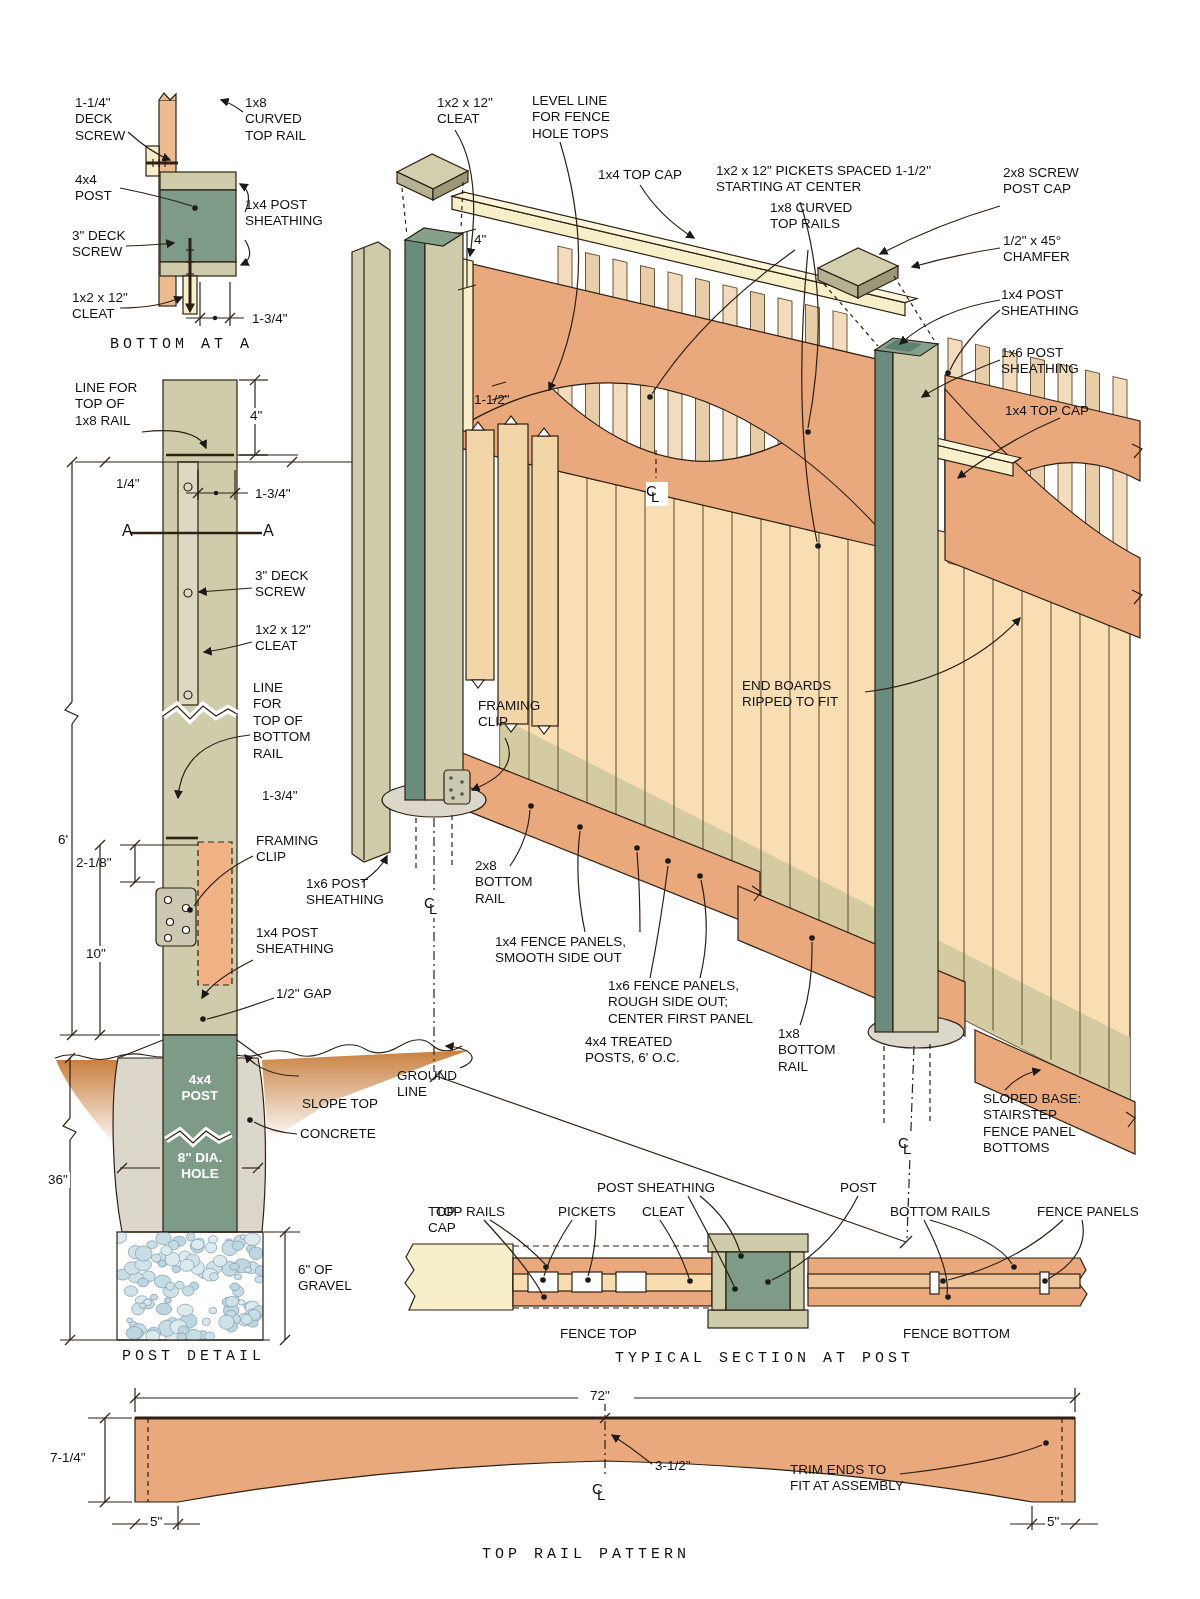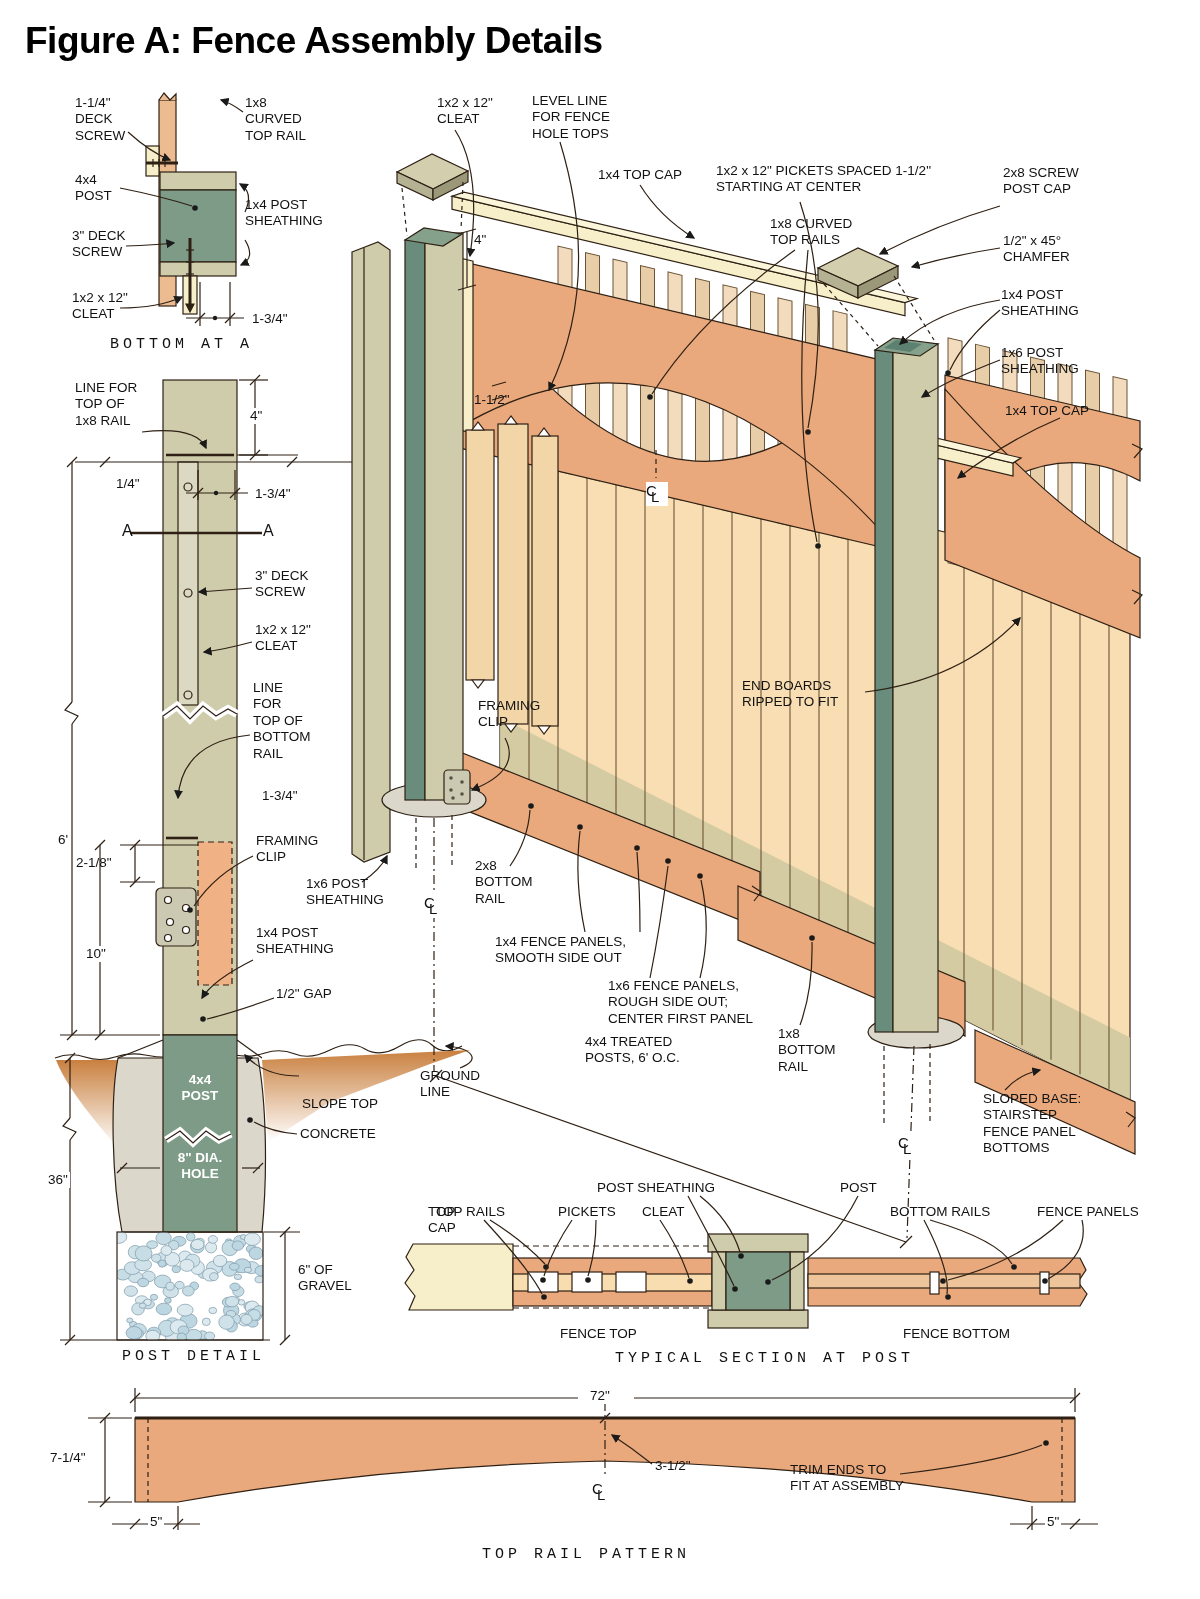--- a/index.html
+++ b/index.html
@@ -535,21 +535,20 @@
           <line x1="173" y1="1529" x2="183" y2="1519"></line>
   <line x1="1010" y1="1524" x2="1098" y2="1524"></line>
   <line x1="1027" y1="1529" x2="1037" y2="1519"></line>
           <line x1="1070" y1="1529" x2="1080" y2="1519"></line>
   <line x1="178" y1="1506" x2="178" y2="1530"></line>
           <line x1="1032" y1="1506" x2="1032" y2="1530"></line>
 </g>
 </g>
 </svg>
 
-<div class="ttl">Figure A: Fence Assembly Details</div>
 
 <div class="lbl" style="left:75px;top:95px">1-1/4"
 DECK
 SCREW</div>
 <div class="lbl" style="left:245px;top:95px">1x8
 CURVED
 TOP RAIL</div>
 <div class="lbl" style="left:75px;top:172px">4x4
 POST</div>
 <div class="lbl" style="left:245px;top:197px">1x4 POST
@@ -583,39 +582,39 @@
 <div class="lbl" style="left:76px;top:855px">2-1/8"</div>
 <div class="lbl" style="left:256px;top:833px">FRAMING
 CLIP</div>
 <div class="lbl wbg" style="left:84px;top:946px">10"</div>
 <div class="lbl" style="left:256px;top:925px">1x4 POST
 SHEATHING</div>
 <div class="lbl" style="left:276px;top:986px">1/2" GAP</div>
 <div class="lbl wht" style="left:168px;top:1072px;width:64px">4x4
 POST</div>
 <div class="lbl" style="left:302px;top:1096px">SLOPE TOP</div>
-<div class="lbl" style="left:420px;top:1068px">GROUND
+<div class="lbl" style="left:397px;top:1068px">GROUND
 LINE</div>
 <div class="lbl" style="left:300px;top:1126px">CONCRETE</div>
 <div class="lbl wht" style="left:163px;top:1150px;width:74px">8" DIA.
 HOLE</div>
 <div class="lbl wbg" style="left:46px;top:1172px">36"</div>
 <div class="lbl" style="left:298px;top:1262px">6" OF
 GRAVEL</div>
 <div class="cap" style="left:122px;top:1348px">POST DETAIL</div>
 
 <div class="lbl" style="left:437px;top:95px">1x2 x 12"
 CLEAT</div>
 <div class="lbl" style="left:532px;top:93px">LEVEL LINE
 FOR FENCE
 HOLE TOPS</div>
 <div class="lbl" style="left:598px;top:167px">1x4 TOP CAP</div>
 <div class="lbl" style="left:716px;top:163px">1x2 x 12" PICKETS SPACED 1-1/2"
 STARTING AT CENTER</div>
-<div class="lbl" style="left:770px;top:216px">1x8 CURVED
+<div class="lbl" style="left:770px;top:200px">1x8 CURVED
 TOP RAILS</div>
 <div class="lbl" style="left:1003px;top:165px">2x8 SCREW
 POST CAP</div>
 <div class="lbl" style="left:1003px;top:233px">1/2" x 45°
 CHAMFER</div>
 <div class="lbl" style="left:1001px;top:287px">1x4 POST
 SHEATHING</div>
 <div class="lbl" style="left:1001px;top:345px">1x6 POST
 SHEATHING</div>
 <div class="lbl" style="left:1005px;top:403px">1x4 TOP CAP</div>

